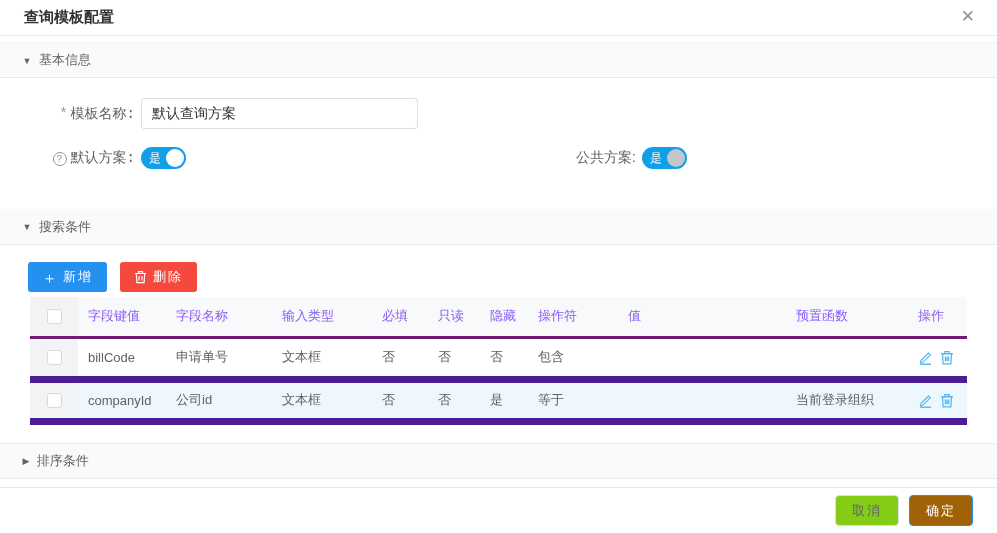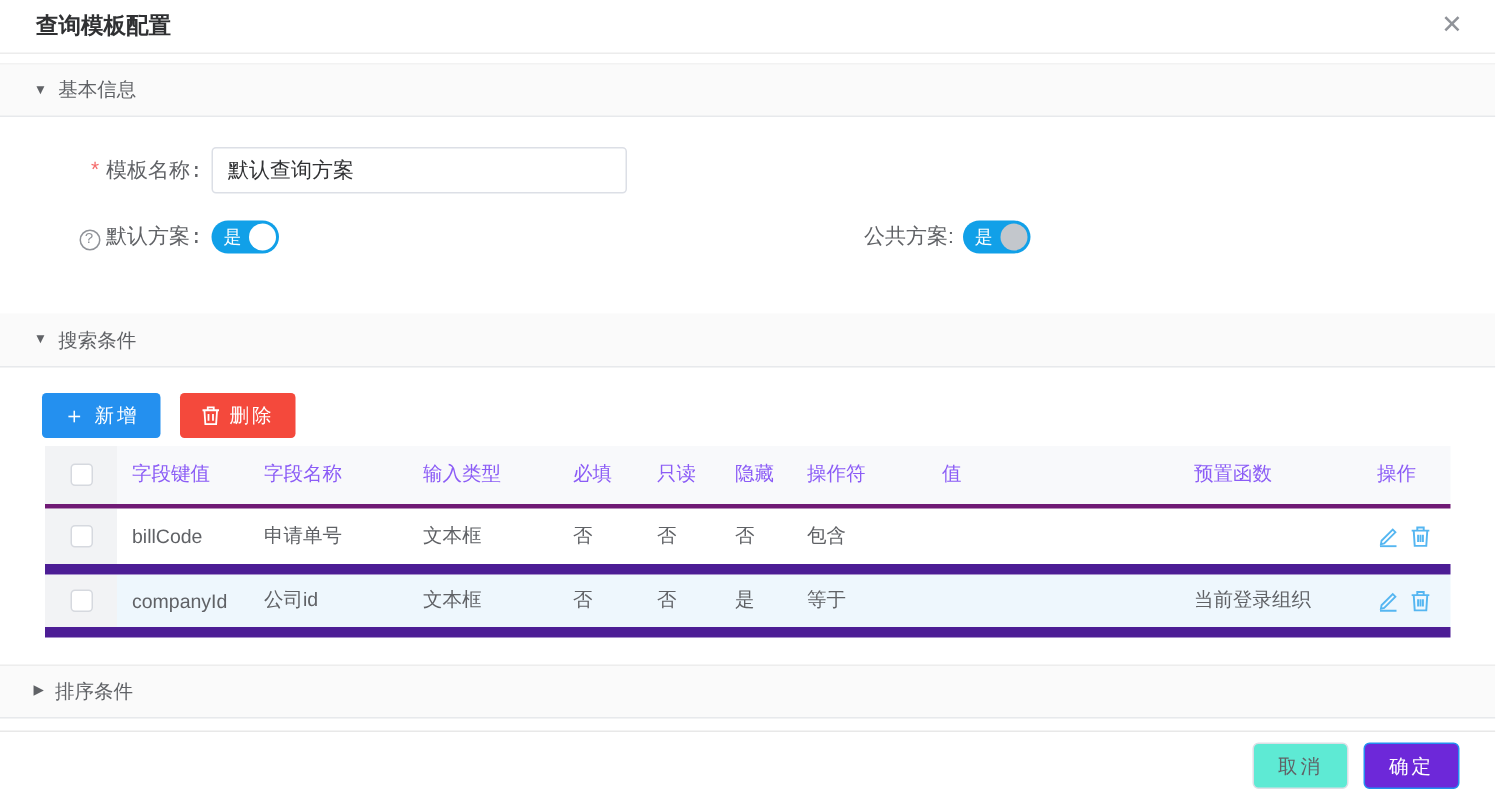--- a/index.html
+++ b/index.html
@@ -51,22 +51,22 @@
   tr.row-alt td { background:#eef7fd; }
   tr.row-alt td.cb-cell { background:#f2f3f5; }
   .checkbox { display:inline-block; width:15px; height:15px; background:#fff; border:1px solid #d6d9df; border-radius:3px; vertical-align:middle; cursor:pointer; }
   .act-cell { }
   .act-icons { display:flex; align-items:center; gap:7px; }
   .act-icons svg { cursor:pointer; }
 
   
   .dlg-footer { position:absolute; left:0; right:0; bottom:0; height:46px; border-top:1px solid #e8e8e8; background:#fff; display:flex; align-items:center; justify-content:flex-end; padding:0 24px; gap:10px; }
   .fbtn { height:31px; min-width:64px; border-radius:4px; font-size:13px; cursor:pointer; font-family:inherit; letter-spacing:2px; padding:0 15px; }
-  .fbtn-cancel { background:#5eead4; border:1px solid #dcdfe6; color:#606266; }
-  .fbtn-ok { background:#6d28d9; border:1px solid #2490ef; color:#fff; }
+  .fbtn-cancel { background:#84cc16; border:1px solid #dcdfe6; color:#606266; }
+  .fbtn-ok { background:#a16207; border:1px solid #2490ef; color:#fff; }
 </style>
 </head>
 <body>
 
 <div class="dialog">
 
   <div class="dlg-header">
     <span class="dlg-title">查询模板配置</span>
     <span class="dlg-close">✕</span>
   </div>

